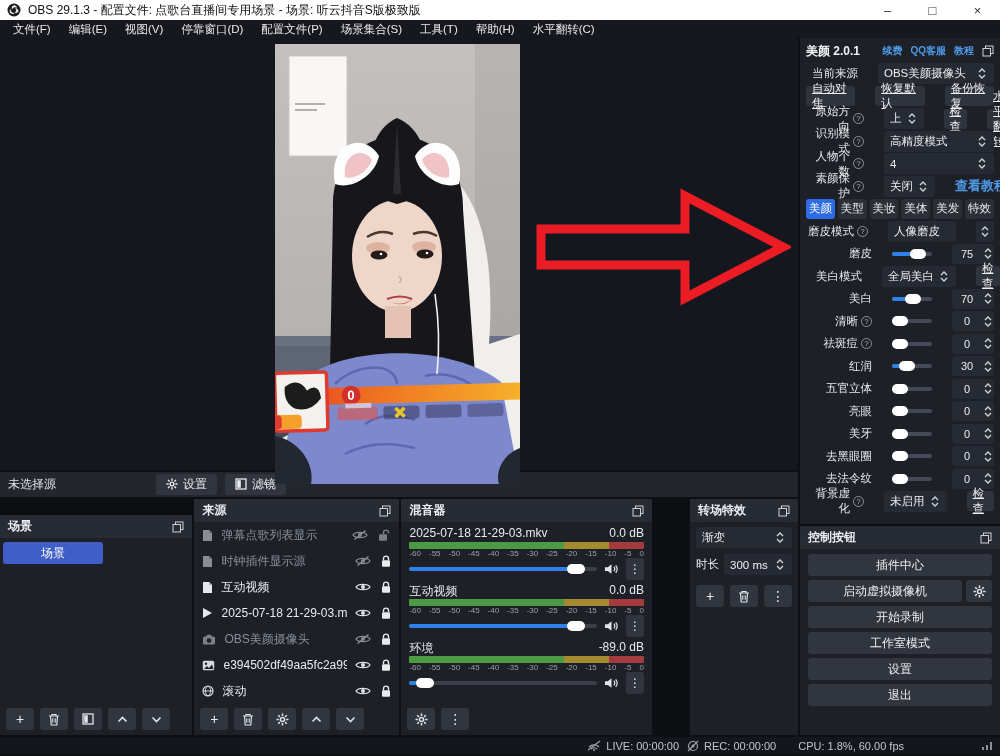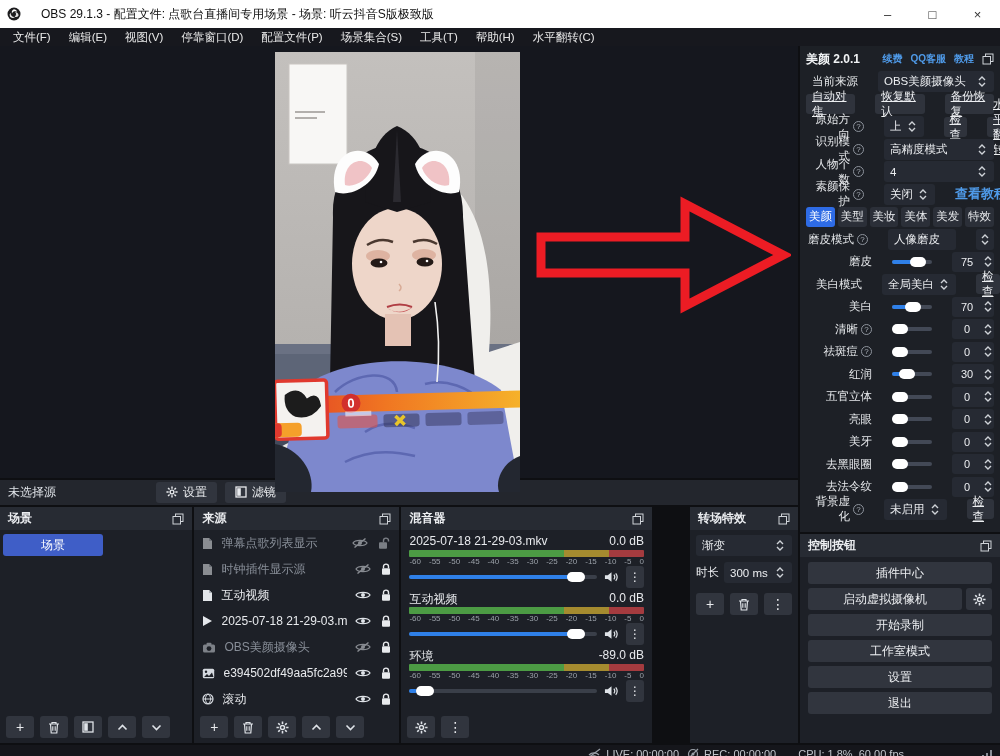--- a/index.html
+++ b/index.html
@@ -1,22 +1,22 @@
 <!DOCTYPE html>
 <html><head>
 <meta charset="utf-8">
 <style>
   * { margin:0; padding:0; box-sizing:border-box; }
   html,body { width:1000px; height:756px; overflow:hidden; background:#0e0f12;
     font-family:"Liberation Sans","DejaVu Sans",sans-serif; }
   svg { display:block; }
 
   
-  .titlebar { height:28px; background:#ffffff; display:flex; align-items:center;
-    padding-left:7px; gap:20px; font-size:12px; color:#111; }
+  .titlebar { height:20px; background:#ffffff; display:flex; align-items:center;
+    padding-left:7px; gap:7px; font-size:12px; color:#111; }
   .titlebar .title { flex:1; white-space:nowrap; overflow:hidden; }
   .winbtns { display:flex; height:22px; }
   .winbtn { width:45px; display:flex; align-items:center; justify-content:center;
     color:#333; font-size:13px; }
 
   
   .menubar { height:18px; background:#17181e; display:flex; align-items:center;
     padding-left:4px; }
   .menu-item { color:#e9e9e9; font-size:11.5px; padding:0 9px; line-height:18px; }
 
@@ -40,21 +40,21 @@
   .dock { background:#1d2027; display:flex; flex-direction:column; }
   .dock-header { height:23px; background:#272b33; display:flex; align-items:center;
     justify-content:space-between; padding:0 8px; font-size:12px; font-weight:bold;
     color:#eceef1; flex:none; }
   .dock-body { flex:1; display:flex; flex-direction:column; overflow:hidden; }
   .dock-toolbar { display:flex; gap:6px; padding:4px 6px 5px; margin-top:auto; }
   .tool-btn { min-width:28px; height:22px; background:#31353e; border-radius:3px;
     display:flex; align-items:center; justify-content:center; color:#e8eaed;
     font-size:14px; padding:0 4px; }
 
-  .dock-scenes { width:212px; }
+  .dock-scenes { width:212px;margin-top:16px; }
   .dock-sources { width:205px; }
   .dock-mixer { width:276px; }
   .dock-transitions { flex:1;margin-left:36px; }
 
   .scene-item { margin:4px 3px; width:100px; height:22px; background:#3f5ec7;
     border-radius:3px; color:#fff; font-size:12px; display:flex; align-items:center;
     justify-content:center; }
 
   .source-row { height:26px; display:flex; align-items:center; gap:8px;
     padding:0 8px; font-size:12px; color:#e8eaed; }

